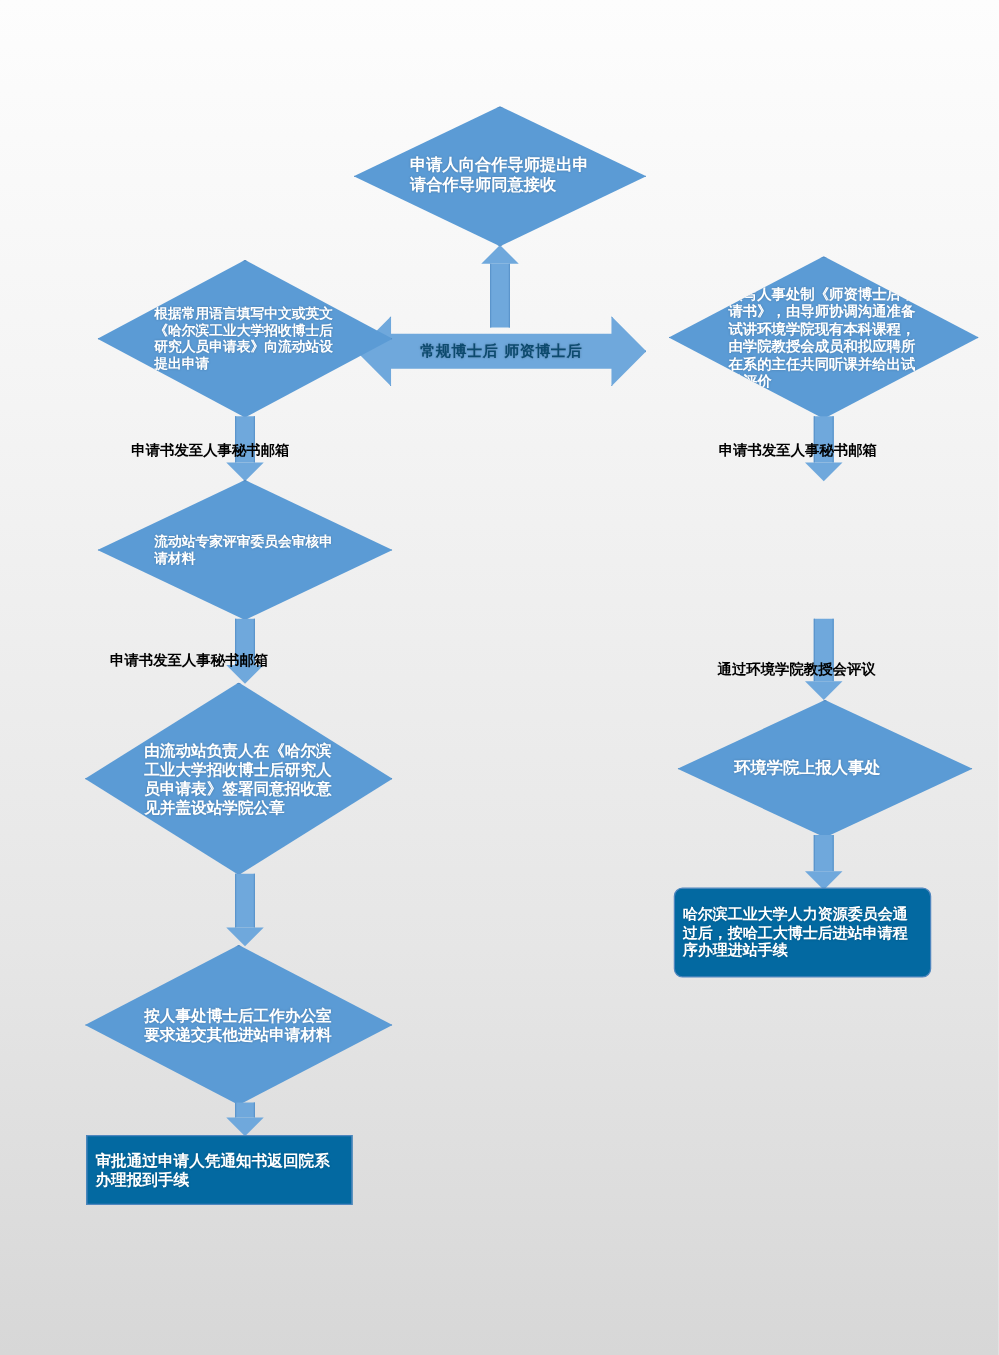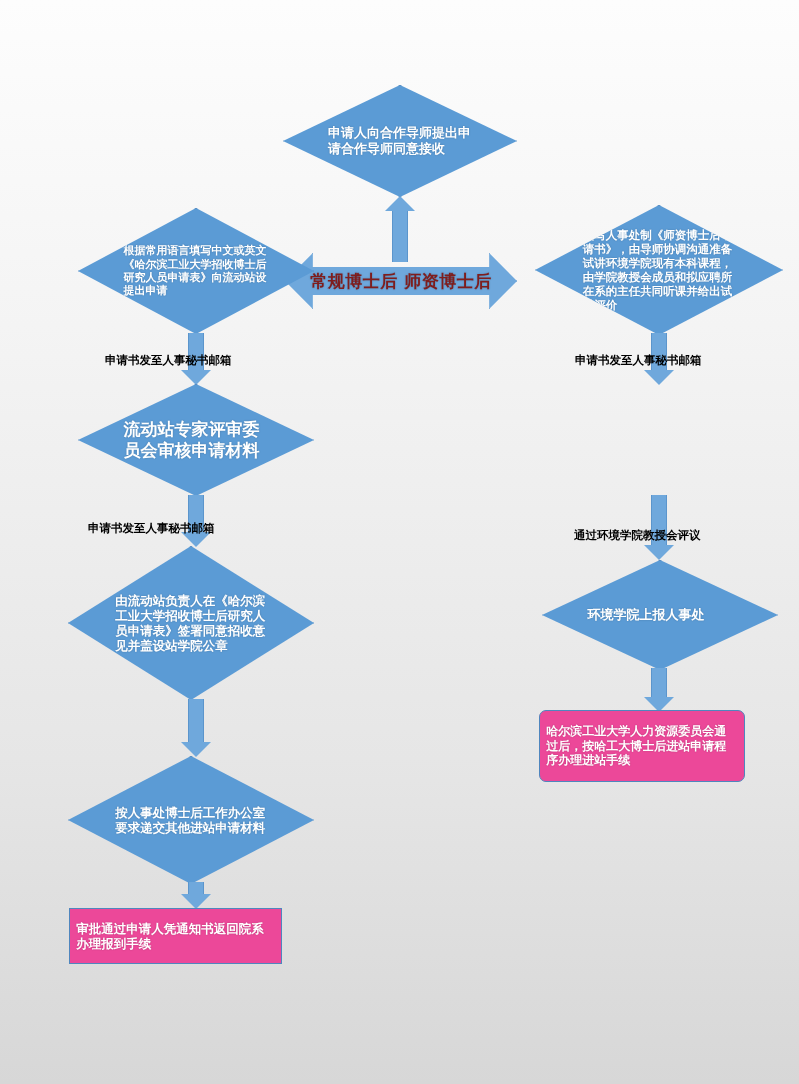--- a/index.html
+++ b/index.html
@@ -35,21 +35,21 @@
     background: #5b9bd5;
     border: 1px solid #4f86be;
     clip-path: polygon(50% 0%, 100% 50%, 50% 100%, 0% 50%);
   }
   .diamond .txt {
     width: 62%;
     position: relative;
     z-index: 2;
   }
   .rect {
-    background: #ec4899;
+    background: #0369a1;
     border: 1px solid #4f86be;
   }
   .rect.rounded {
     border-radius: 7px;
   }
   .rect .txt {
     width: 94%;
   }
 
   
@@ -107,23 +107,23 @@
       88% 100%,
       88% 75%,
       12% 75%,
       12% 100%
     );
     display: flex;
     align-items: center;
     justify-content: center;
   }
   .dbl-arrow .txt {
-    color: #7f1d1d;
+    color: #0c4a6e;
     font-weight: bold;
-    font-size: 17px;
+    font-size: 12px;
     letter-spacing: 0.5px;
     text-shadow: 0 0 2px rgba(0,0,0,0.25);
     white-space: nowrap;
   }
 
   
   .edge-label {
     position: absolute;
     color: #000000;
     font-weight: bold;
@@ -153,21 +153,21 @@
   <div class="node diamond" style="left:78px; top:208px; width:236px; height:126px; font-size:11px;">
     <div class="txt">根据常用语言填写中文或英文《哈尔滨工业大学招收博士后研究人员申请表》向流动站设提出申请</div>
   </div>
 
   <div class="arrow-v arrow-down" style="left:179px; top:333px; width:34px; height:52px;">
     <div class="shaft"></div>
     <div class="head"></div>
   </div>
   <div class="edge-label" style="left:105px; top:353px;">申请书发至人事秘书邮箱</div>
 
-  <div class="node diamond" style="left:78px; top:384px; width:236px; height:112px; font-size:17px;">
+  <div class="node diamond" style="left:78px; top:384px; width:236px; height:112px; font-size:11px;">
     <div class="txt">流动站专家评审委员会审核申请材料</div>
   </div>
 
   <div class="arrow-v arrow-down" style="left:179px; top:495px; width:34px; height:52px;">
     <div class="shaft"></div>
     <div class="head"></div>
   </div>
   <div class="edge-label" style="left:88px; top:521px;">申请书发至人事秘书邮箱</div>
 
   <div class="node diamond" style="left:68px; top:546px; width:246px; height:154px; font-size:12.5px;">

